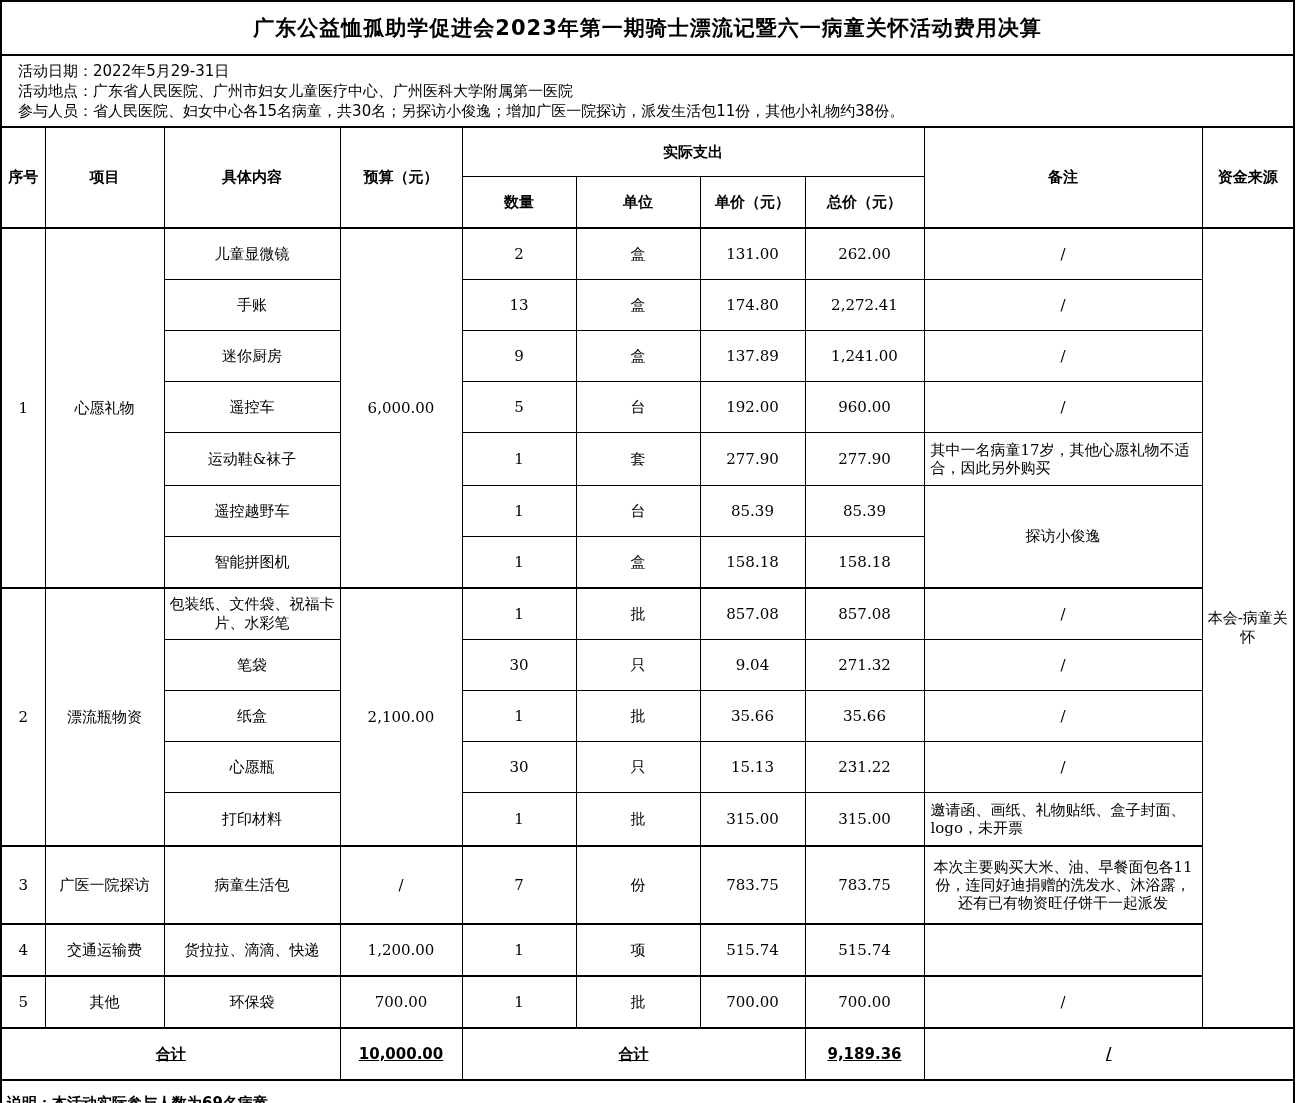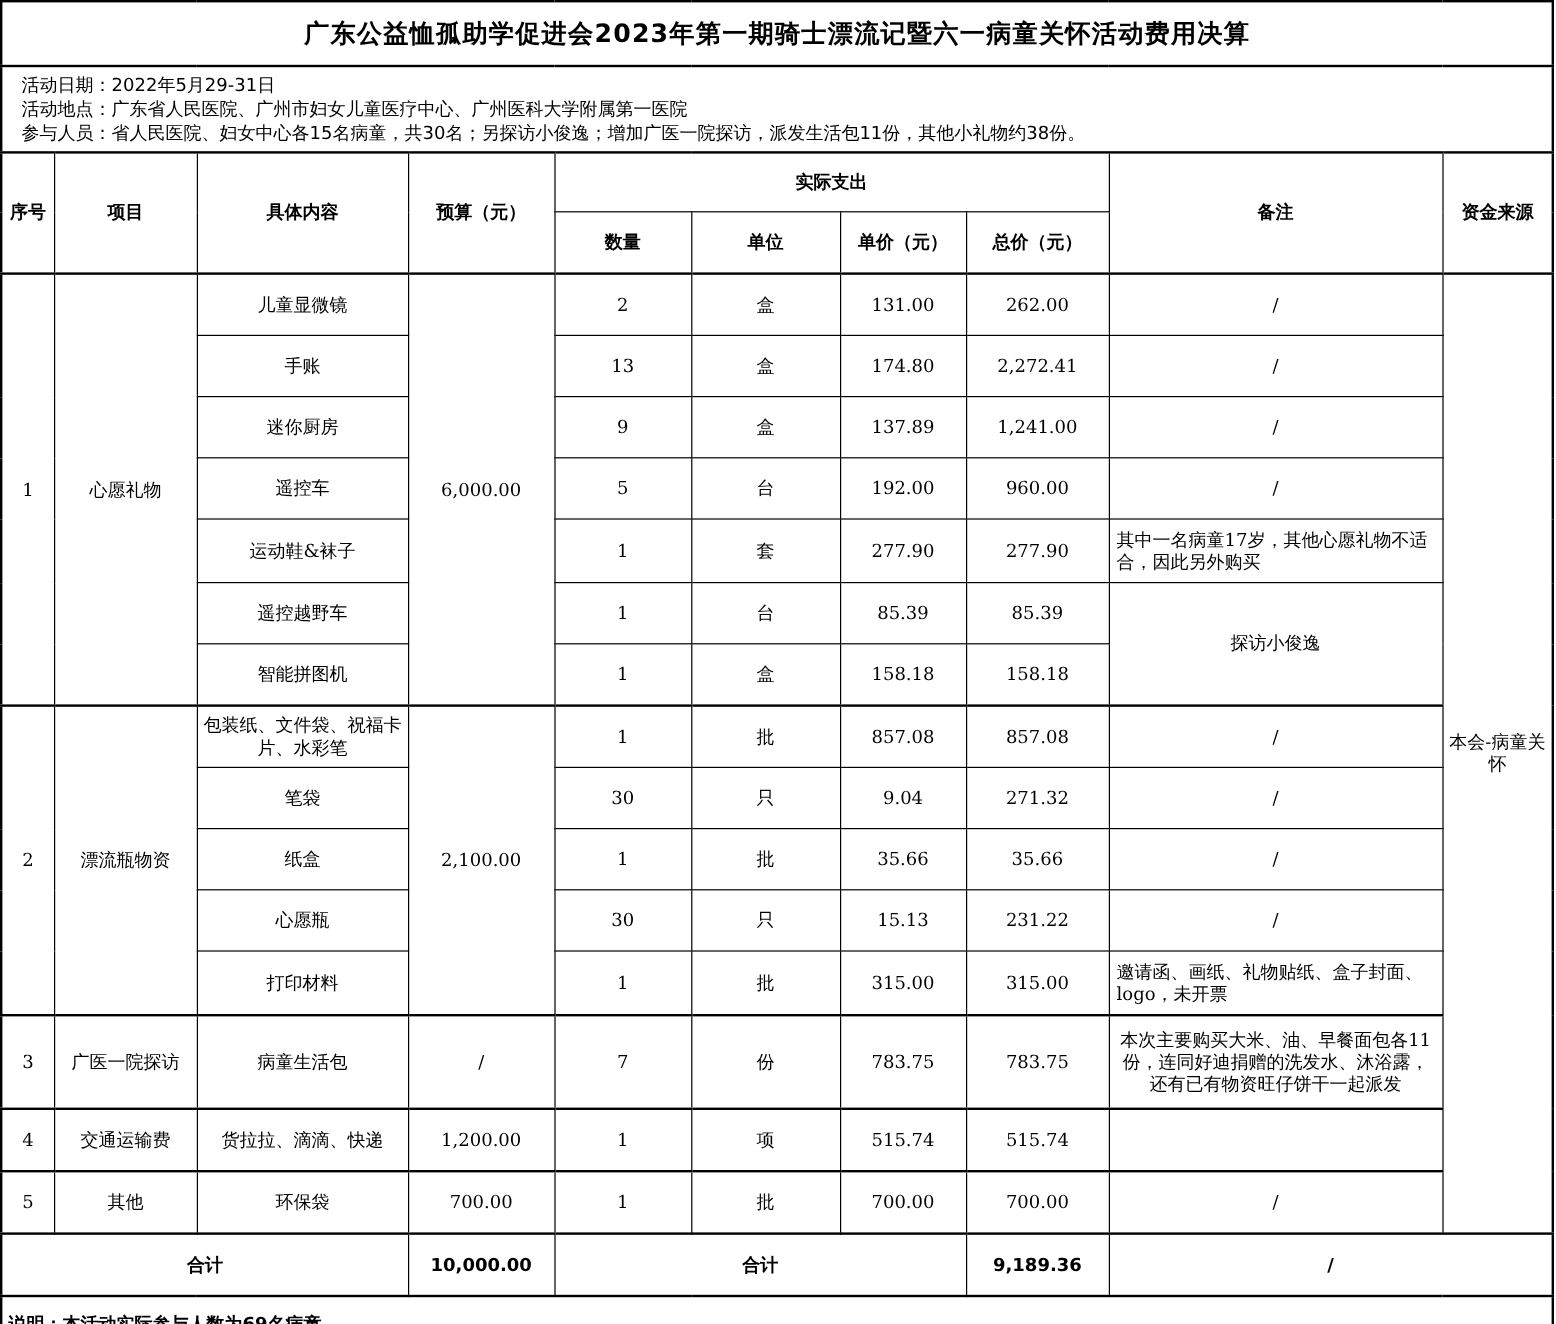--- a/index.html
+++ b/index.html
@@ -41,21 +41,21 @@
     font-family: "DejaVu Sans", sans-serif;
     padding: 3px 16px;
   }
   .info-cell div { line-height: 20px; }
   tr.hrow1 th { height: 46px; }
   tr.hrow2 th { height: 48px; }
   tr.item td { height: 48px; }
   tr.item-tall td { height: 72px; }
   .remark-left { text-align: left; line-height: 18px; padding: 2px 6px; margin-top: 15px; }
   .clip-wrap { max-height: 72px; overflow: hidden; text-align: center; line-height: 18px; }
-  tr.totals td { height: 48px; font-weight: bold; font-family: "DejaVu Sans", sans-serif; }
+  tr.totals td { height: 48px; font-weight: bold; font-family: "DejaVu Sans", sans-serif; text-decoration: underline; }
   tr.note td {
     height: 42px;
     text-align: left;
     font-weight: bold;
     font-family: "DejaVu Sans", sans-serif;
   }
 </style>
 </head>
 <body>
 

